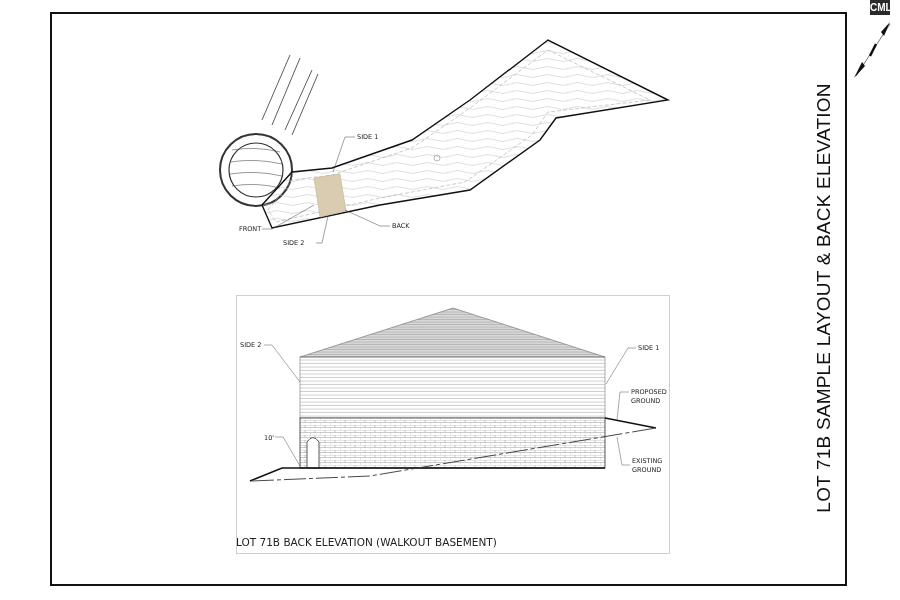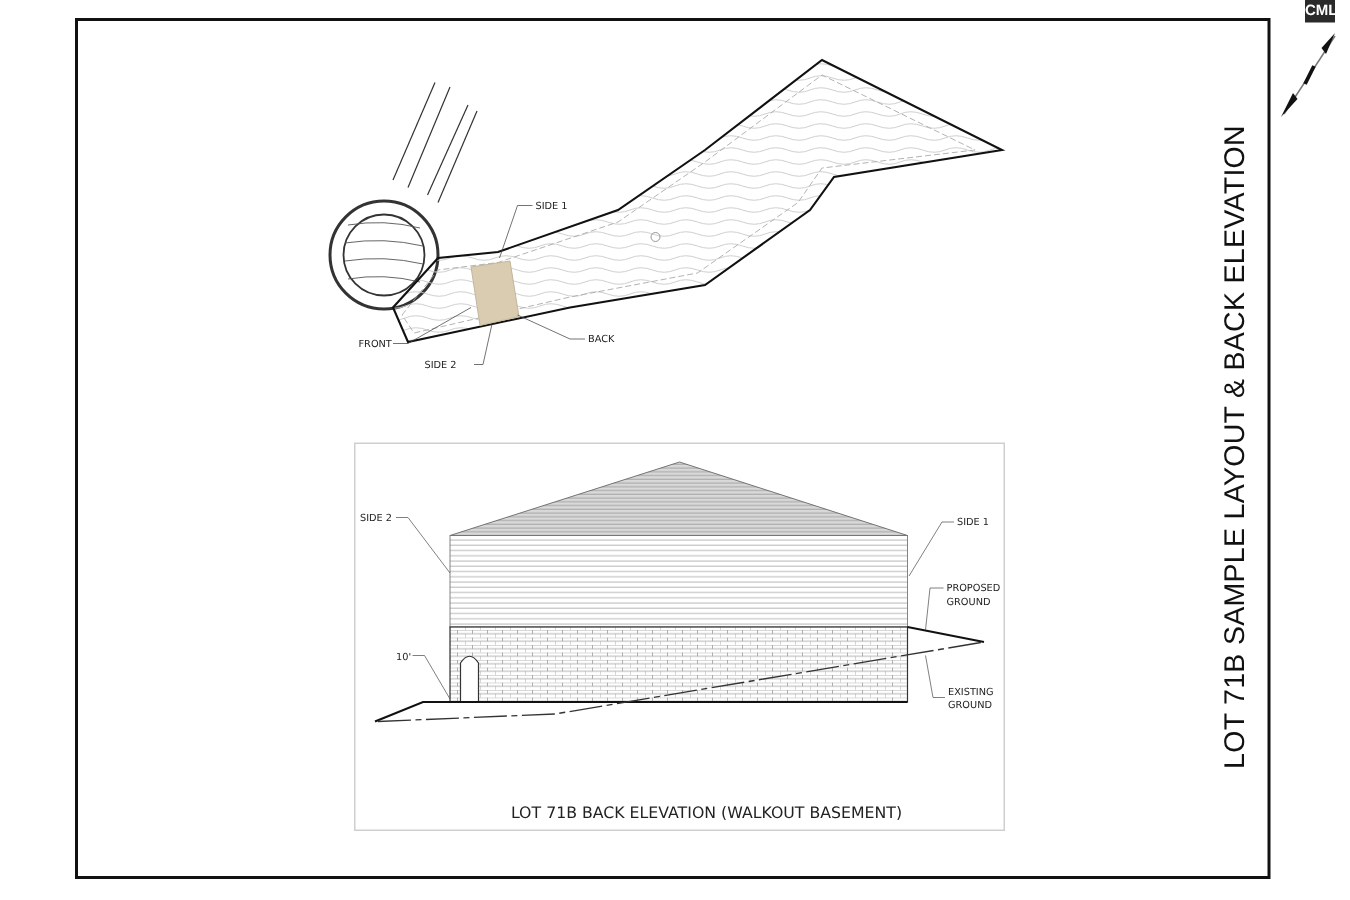--- a/index.html
+++ b/index.html
@@ -3,22 +3,22 @@
 <meta charset="utf-8">
 <style>
   html, body { margin:0; padding:0; background:#ffffff; }
   body { width:900px; height:600px; position:relative; overflow:hidden; font-family:"DejaVu Sans", sans-serif; }
   .sheet-frame { position:absolute; left:50px; top:12px; width:797px; height:574px; border:2px solid #111; box-sizing:border-box; }
   .title-vertical { position:absolute; left:824px; top:298px; transform:translate(-50%,-50%) rotate(-90deg); white-space:nowrap;
      font-family:"Liberation Sans", sans-serif; font-size:19px; color:#111; letter-spacing:0.2px; }
   .mls-logo { position:absolute; left:870px; top:0px; width:20px; height:15px; background:#2a2a2a; color:#fff;
      font-family:"Liberation Sans", sans-serif; font-size:10px; font-weight:bold; line-height:15px; }
   .elev-frame { position:absolute; left:236px; top:295px; width:434px; height:259px; border:1px solid #cfcfcf; box-sizing:border-box; }
-  .elev-caption { position:absolute; left:236px; top:536px; width:434px; text-align:center; font-family:"DejaVu Sans", sans-serif;
-     font-size:10.5px; color:#222;padding-left:18px; }
+  .elev-caption { position:absolute; left:236px; top:536px; width:434px; font-family:"DejaVu Sans", sans-serif;
+     font-size:10.5px; color:#222; }
   svg text { font-family:"DejaVu Sans", sans-serif; fill:#222; }
   .lbl { font-size:6.5px; }
 </style>
 </head>
 <body>
 
 <div class="sheet-frame"></div>
 <div class="mls-logo">CMLS</div>
 <div class="title-vertical">LOT 71B SAMPLE LAYOUT &amp; BACK ELEVATION</div>
 

